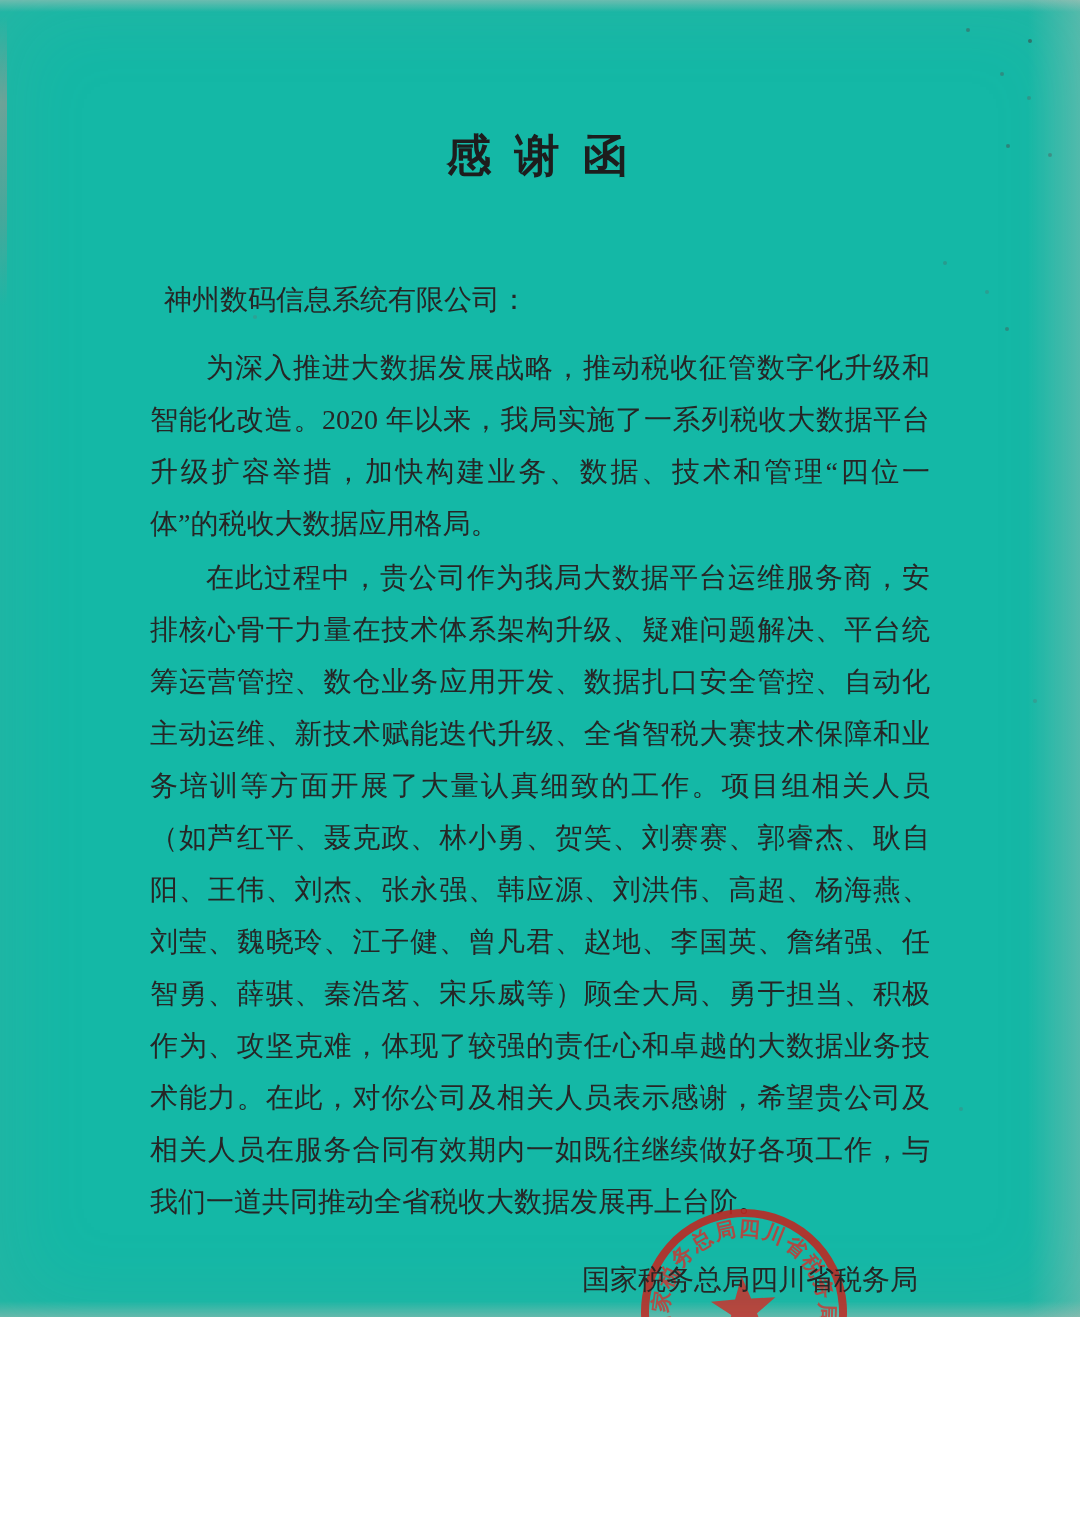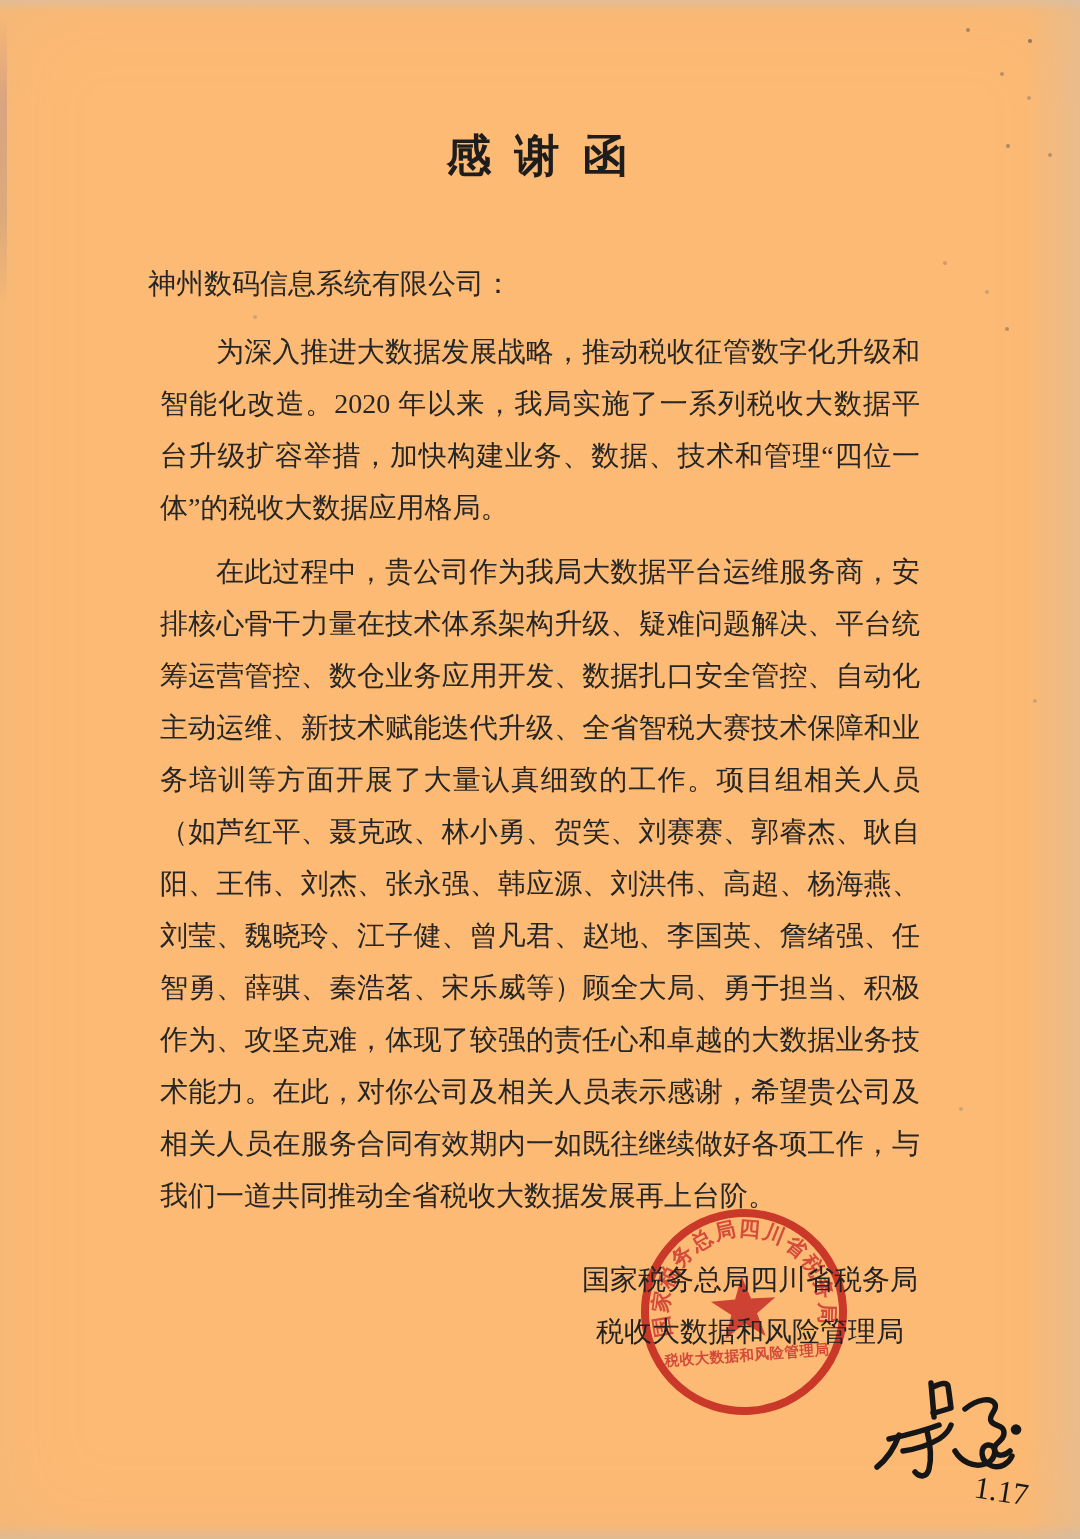--- a/index.html
+++ b/index.html
@@ -1,20 +1,20 @@
 <!DOCTYPE html>
 <html><head>
 <meta charset="utf-8">
 <style>
   html, body { margin: 0; padding: 0; background: #ffffff; }
   .page {
     position: relative;
     width: 1080px;
-    height: 1539px;
-    background: #fdba74;
+    height: 1317px;
+    background: #14b8a6;
     overflow: hidden;
     font-family: "Liberation Serif", "DejaVu Serif", serif;
     color: #272727;
   }
   .page::after {
     content: '';
     position: absolute;
     inset: 0;
     box-shadow: inset 0 0 90px rgba(168,160,150,0.14);
     pointer-events: none;
@@ -56,23 +56,23 @@
     color: #1d1d1d;
   }
   
   .letter-body {
     position: absolute;
     left: 148px; top: 258px; width: 784px;
     font-size: 28px;
     line-height: 52px;
     color: #262626;
   }
-  .salutation { margin: 0; }
+  .salutation { margin: 16px; }
   .para {
-    margin: 12px;
+    margin: 2px;
     text-align: justify;
     text-indent: 2em;
   }
   .para-first { margin-top: 16px; }
   
   .signature {
     position: absolute;
     left: 540px; top: 1254px; width: 420px;
     text-align: center;
     font-size: 28px;

